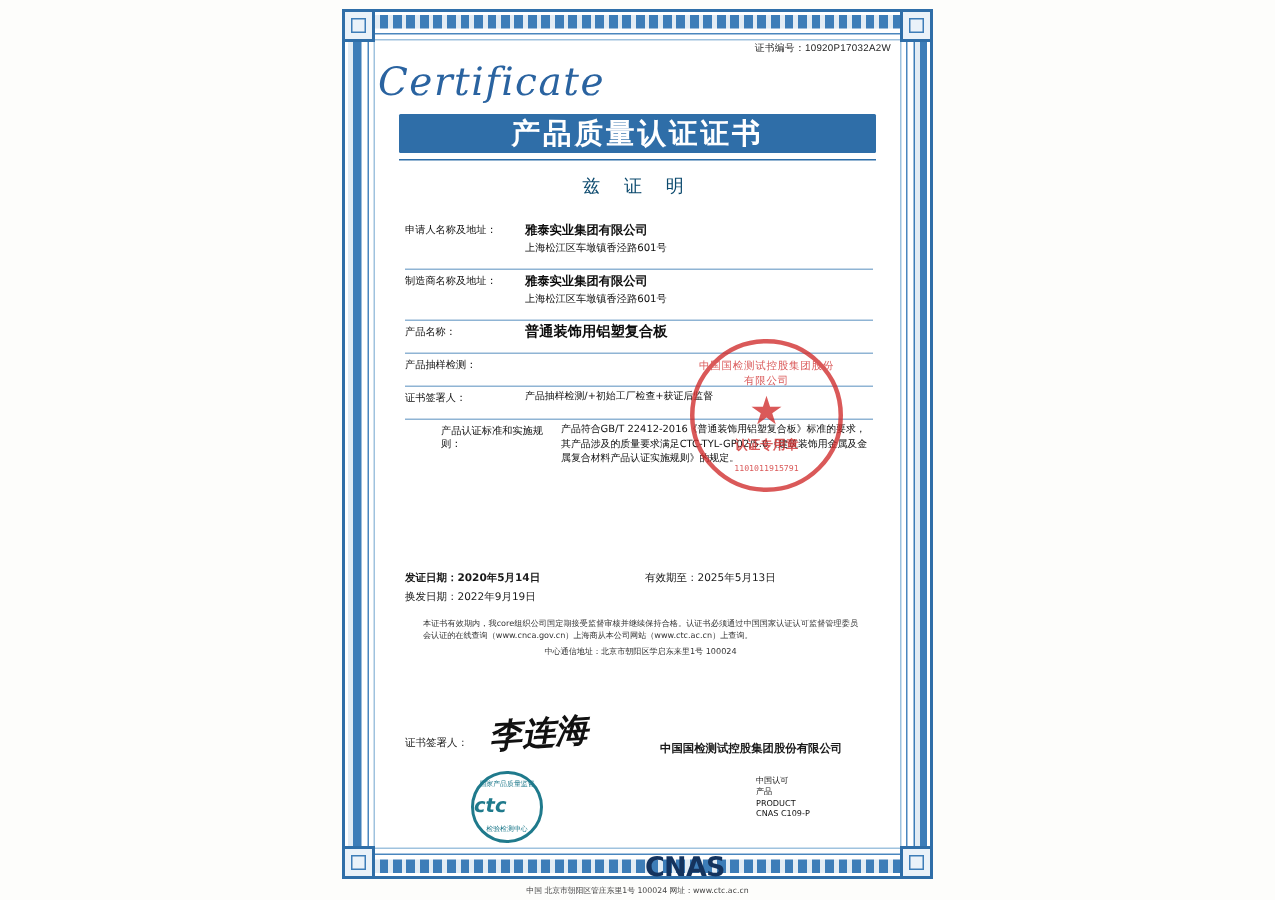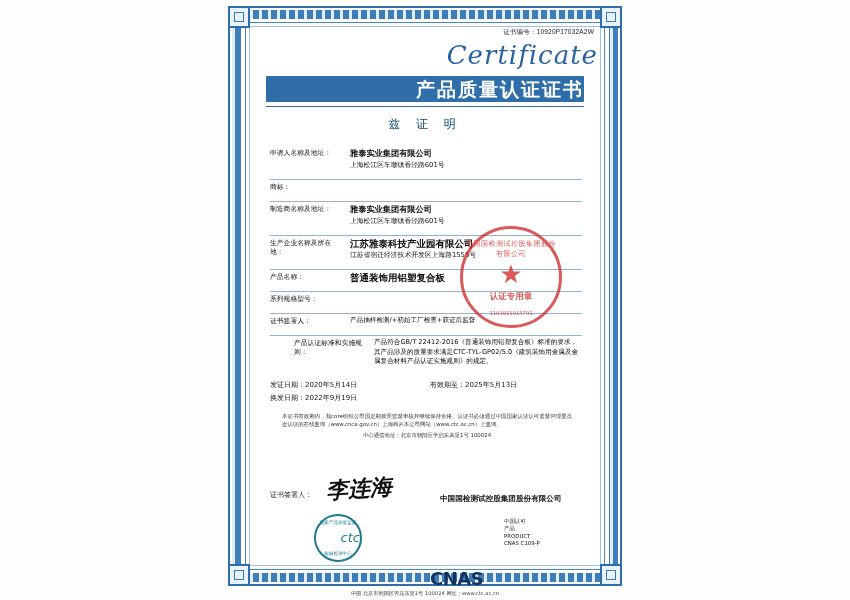--- a/index.html
+++ b/index.html
@@ -107,21 +107,21 @@
     letter-spacing: .2px;
     color: #222;
     font-family: "Liberation Sans", sans-serif;
   }
 
   .script-title {
     position: absolute;
     left: 0;
     top: 12px;
     width: 346px;
-    text-align: right;
+    text-align: left;
     font-family: "DejaVu Serif", serif;
     font-style: italic;
     font-size: 26px;
     color: #2a63a0;
     letter-spacing: 1px;
   }
 
   .title-band {
     position: absolute;
     left: 14px;
@@ -131,21 +131,21 @@
     background: #2f6ea8;
     border-radius: 1px;
   }
   .title-band-text {
     position: absolute;
     left: 14px;
     top: 48px;
     width: 318px;
     height: 26px;
     line-height: 26px;
-    text-align: right;
+    text-align: center;
     color: #ffffff;
     font-size: 19px;
     font-weight: bold;
     letter-spacing: 2px;
     font-family: "DejaVu Sans", sans-serif;
   }
   .title-rule {
     position: absolute;
     left: 14px;
     top: 78px;
@@ -216,21 +216,21 @@
   .row.tall2 { min-height: 42px; }
 
   .dates {
     position: absolute;
     left: 18px;
     top: 352px;
     width: 312px;
     font-family: "DejaVu Sans", sans-serif;
     font-size: 7px;
   }
-  .dates .d1 { position: absolute; left: 0; top: 0; }
+  .dates .d1 { position: absolute; left: 0; top: 0; font-weight: bold; }
   .dates .d2 { position: absolute; left: 160px; top: 0; }
   .dates .d3 { position: absolute; left: 0; top: 13px; }
 
   .notes {
     position: absolute;
     left: 30px;
     top: 384px;
     width: 290px;
     font-size: 5.4px;
     line-height: 8px;
@@ -340,24 +340,24 @@
   }
   .logo-ctc .t {
     position: absolute;
     left: 0; top: 4px; width: 44px;
     text-align: center;
     font-size: 4.6px;
   }
   .logo-ctc .c {
     position: absolute;
     left: 0; top: 14px; width: 44px;
-    text-align: right;
+    text-align: left;
     font-size: 13px;
     font-style: italic;
-    font-weight: normal;
+    font-weight: bold;
   }
   .logo-ctc .b {
     position: absolute;
     left: 0; bottom: 4px; width: 44px;
     text-align: center;
     font-size: 4.6px;
   }
 
   .logo-cnas {
     position: absolute;
@@ -426,48 +426,37 @@
     <div class="fields">
 
       <div class="row tall">
         <div class="label">申请人名称及地址：</div>
         <div class="value">
           <span>雅泰实业集团有限公司</span>
           <span class="sub">上海松江区车墩镇香泾路601号</span>
         </div>
       </div>
 
-      <div class="row">
-        <div class="label">商标：</div>
-        <div class="value"></div>
-      </div>
 
       <div class="row tall">
         <div class="label">制造商名称及地址：</div>
         <div class="value">
           <span>雅泰实业集团有限公司</span>
           <span class="sub">上海松江区车墩镇香泾路601号</span>
         </div>
       </div>
 
-      <div class="row tall">
-        <div class="label">生产企业名称及所在地：</div>
-        <div class="value big">
-          <span>江苏雅泰科技产业园有限公司</span>
-          <span class="sub">江苏省宿迁经济技术开发区上海路1555号</span>
-        </div>
-      </div>
 
       <div class="row">
         <div class="label">产品名称：</div>
         <div class="value big">普通装饰用铝塑复合板</div>
       </div>
 
       <div class="row">
-        <div class="label">系列规格型号：</div>
+        <div class="label">产品抽样检测：</div>
         <div class="value"></div>
       </div>
 
       <div class="row">
         <div class="label">证书签署人：</div>
         <div class="value small">产品抽样检测/+初始工厂检查+获证后监督</div>
       </div>
 
       <div class="row tall2 noline">
         <div class="label">产品认证标准和实施规则：</div>

